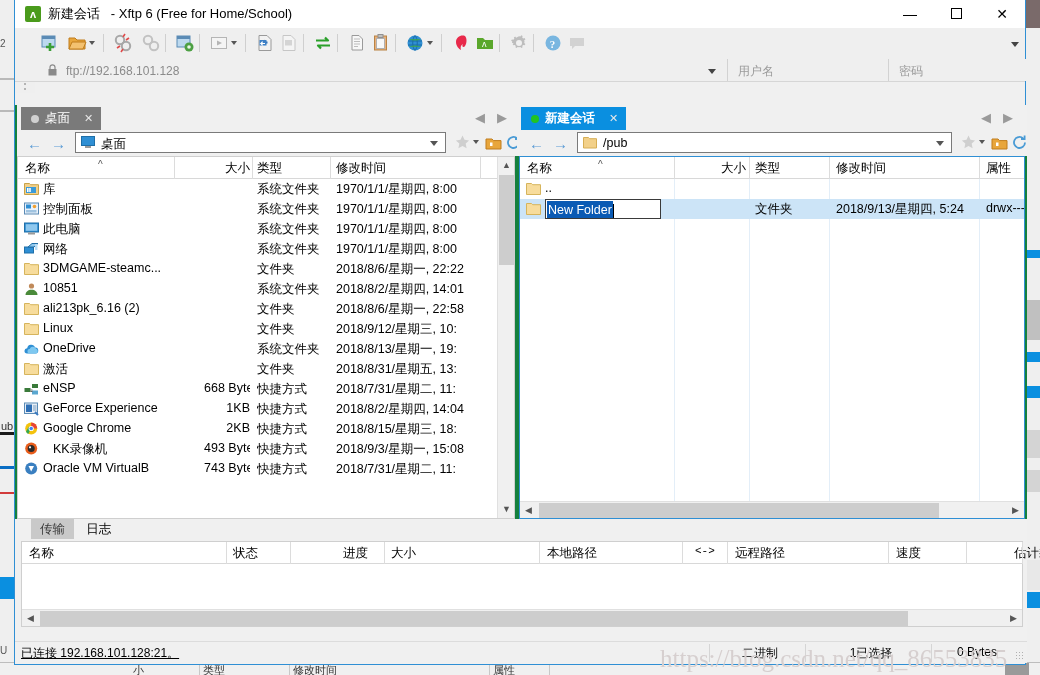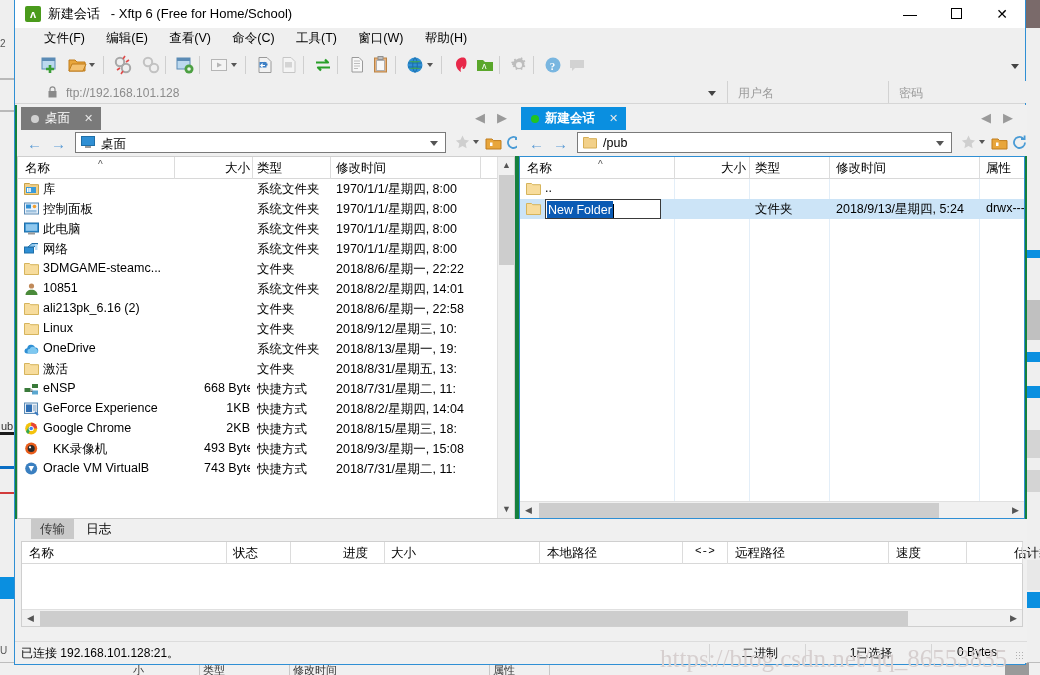--- a/index.html
+++ b/index.html
@@ -118,21 +118,21 @@
   
   #bottom{ position:absolute; left:0; top:519px; width:1012px; height:125px; background:#f0f0f0;}
   #btabs{ position:relative; height:22px; background:#f0f0f0; padding-left:8px;}
   #btabs .bt{ display:inline-block; height:20px; line-height:20px; padding:0 9px; font-size:12.5px; color:#000;}
   #btabs .bt.active{ background:#c9c9c9; color:#3a3a3a;margin-left:8px;}
   #tpanel{ position:absolute; left:6px; top:22px; width:1002px; height:86px; background:#fff; border:1px solid #cfcfcf;}
   #tpanel .thead{ position:relative; height:22px; background:#fff; border-bottom:1px solid #d8d8d8;}
   #tpanel .thead .ch{ position:absolute; top:3px; font-size:12.5px; color:#000; white-space:nowrap;}
   #tpanel .thead .chdiv{ position:absolute; top:0; width:1px; height:22px; background:#dcdcdc;}
   #statusbar{ position:absolute; left:0; top:641px; width:1012px; height:22px; background:#f0f0f0; border-top:1px solid #dcdcdc;}
-  #statusbar .sleft{ position:absolute; left:6px; top:3px; font-size:12px; color:#000;}
+  #statusbar .sleft{ position:absolute; left:6px; top:3px; font-size:12px; color:#000;text-decoration:underline;}
   #statusbar .scell{ position:absolute; top:3px; font-size:12px; color:#000; text-align:center;}
   #statusbar .sdiv{ position:absolute; top:2px; width:1px; height:18px; background:#d5d5d5;}
   #grip{ position:absolute; right:2px; bottom:2px; width:10px; height:10px;
     background-image:radial-gradient(#b0b0b0 1px, transparent 1px);
     background-size:3px 3px;}
 
   
   #watermark{ position:absolute; left:660px; top:645px; font-size:25px; color:#d6cfcf; font-family:"Liberation Serif",serif; white-space:nowrap; pointer-events:none; }
 </style>
 </head>
@@ -180,29 +180,20 @@
     <div class="wbtn" id="btn-max">
       <svg width="11" height="11" viewBox="0 0 11 11">
           <rect x="0.5" y="0.5" width="10" height="10" fill="none" stroke="#000"></rect>
         </svg>
     </div>
     <div class="wbtn" id="btn-close">✕</div>
   </div>
 
   <div id="ruler"></div>
 
-  <div id="menubar">
-    <span class="mi">文件(F)</span>
-    <span class="mi">编辑(E)</span>
-    <span class="mi">查看(V)</span>
-    <span class="mi">命令(C)</span>
-    <span class="mi">工具(T)</span>
-    <span class="mi">窗口(W)</span>
-    <span class="mi">帮助(H)</span>
-  </div>
 
   <div id="toolbar">
 
     <div class="tb" style="left:24px;">
       <svg width="20" height="20" viewBox="0 0 20 20">
           <rect x="3" y="3" width="13" height="11" fill="#bcd9ef" stroke="#5b8bb5"></rect>
           <rect x="3" y="3" width="13" height="3" fill="#5b8bb5"></rect>
           <path d="M7 14h8M11 10v8" stroke="#3a9e36" stroke-width="2.6" fill="none"></path>
         </svg>
     </div>

